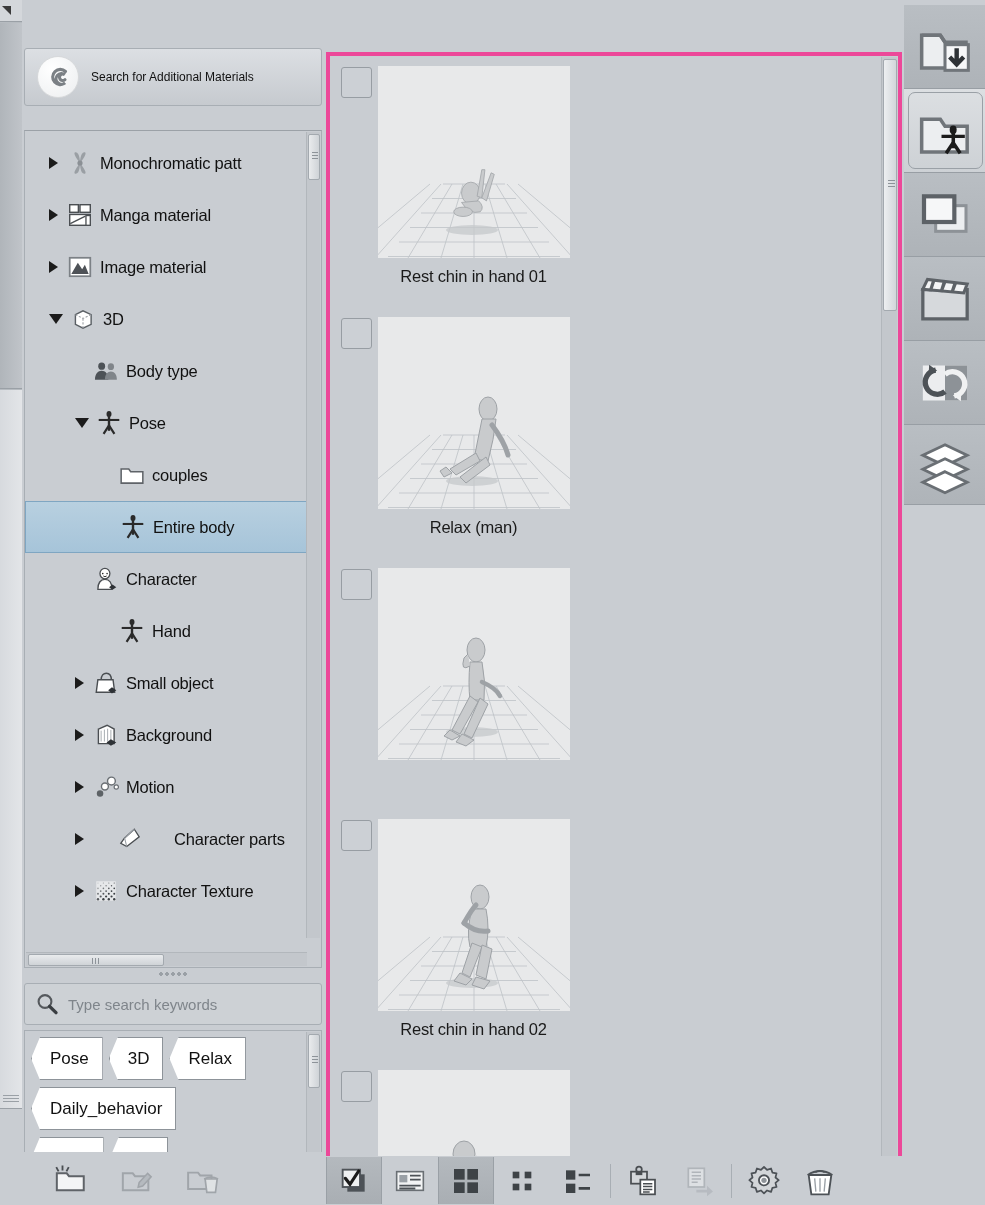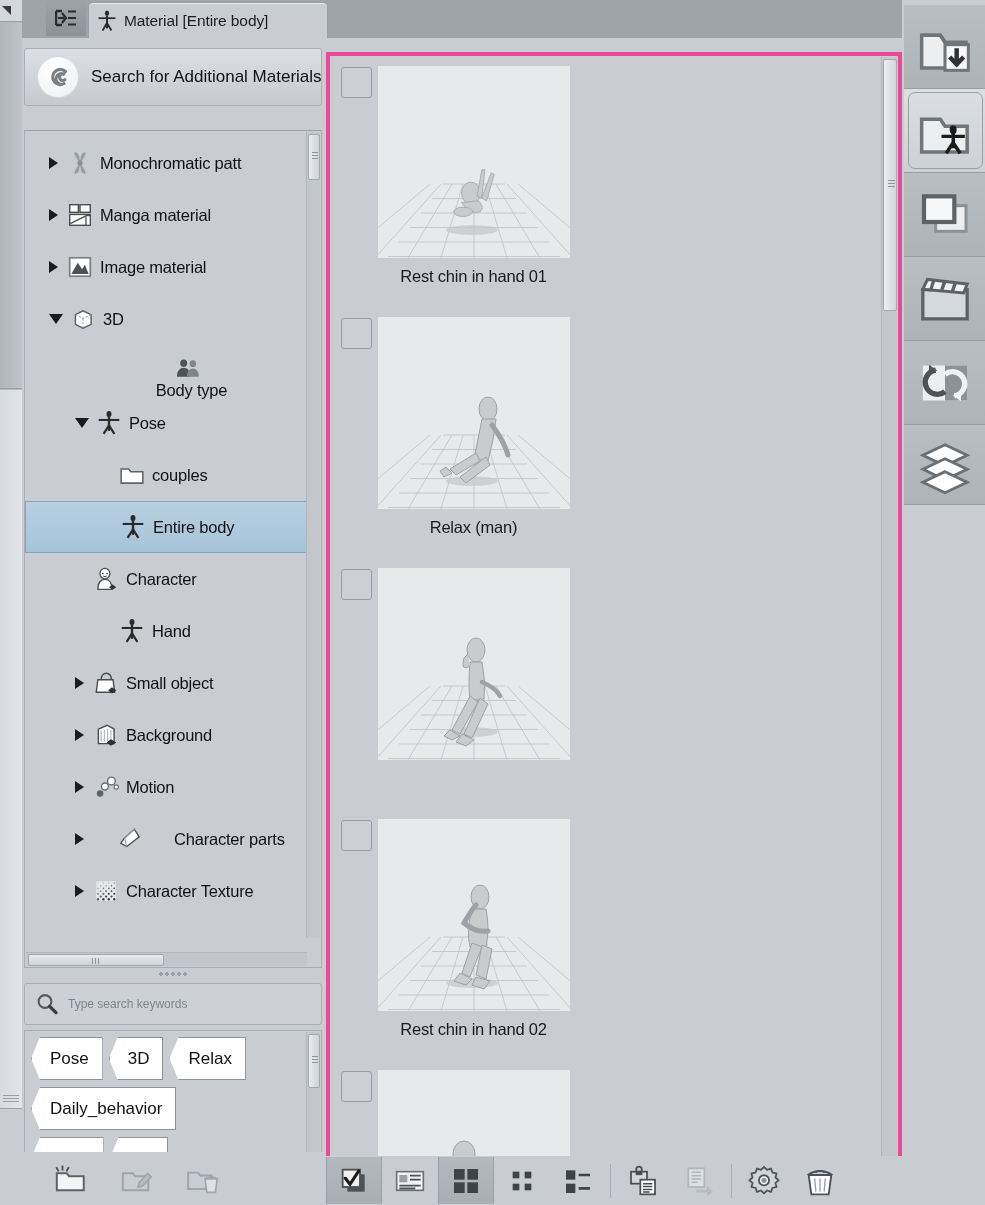--- a/index.html
+++ b/index.html
@@ -41,21 +41,21 @@
   
   .leftpanel { position:absolute; left:22px; top:38px; width:302px; height:1112px; background:#c9cdd2; }
 
   
   .assets-bar { position:absolute; left:2px; top:10px; width:298px; height:58px;
      background:linear-gradient(to bottom,#dcdfe3,#c6cacf); border:1px solid #a8aeb4;
      border-radius:3px; display:flex; align-items:center; gap:12px; padding-left:12px; overflow:hidden; }
   .assets-logo { width:42px; height:42px; border-radius:50%;
      background:radial-gradient(circle at 35% 30%, #ffffff, #eceef0);
      border:1px solid #d7d9db; display:flex; align-items:center; justify-content:center; flex:0 0 42px; }
-  .assets-text { font-size:17px; color:#111; white-space:nowrap; }
+  .assets-text { font-size:12px; color:#111; white-space:nowrap; }
 
   
   .tree-wrap { position:absolute; left:2px; top:92px; width:298px; height:838px;
      background:#c9cdd2; border:1px solid #a8aeb4; border-top-color:#9ba1a7; overflow:hidden; }
   .tree-inner { position:absolute; left:0; top:6px; width:283px; height:808px; overflow:hidden; }
   .tree-row { position:relative; height:52px; display:flex; align-items:center; white-space:nowrap; }
   .tree-row.sel { background:linear-gradient(to bottom,#b8d0e0,#a6c4d9); border:1px solid #7fa6c2; }
   .tw-arrow { width:0;height:0; border-left:9px solid #1b1b1b; border-top:6px solid transparent;
      border-bottom:6px solid transparent; flex:0 0 9px; margin-right:8px; }
   .tw-arrow.down { border-left:7px solid transparent; border-right:7px solid transparent;
@@ -78,21 +78,21 @@
   .tsb-h .thumb::after{ content:""; position:absolute; left:63px; top:3px; width:8px;height:6px;
      background:repeating-linear-gradient(to right,#8d9399 0 1px,transparent 1px 3px);}
 
   .splitter-dots { position:absolute; left:136px; top:933px; width:30px; height:10px;
      background:radial-gradient(circle, #9aa0a6 40%, transparent 42%) 0 0/6px 6px repeat-x; }
 
   
   .kw-bar { position:absolute; left:2px; top:945px; width:298px; height:42px;
      background:#cdd1d5; border:1px solid #a8aeb4; border-radius:3px;
      display:flex; align-items:center; gap:9px; padding-left:10px; }
-  .kw-ph { font-size:12px; color:#7f858b; }
+  .kw-ph { font-size:15px; color:#7f858b; }
 
   .tags-wrap { position:absolute; left:2px; top:992px; width:298px; height:158px;
      background:#c9cdd2; border:1px solid #a8aeb4; overflow:hidden; }
   .tags-inner { position:absolute; left:6px; top:6px; width:270px; }
   .tag-row { display:flex; gap:6px; margin-bottom:7px; }
   .tag { position:relative; height:43px; background:#fff; border:1px solid #8d9399;
      display:flex; align-items:center; justify-content:center;
      padding:0 13px 0 18px; font-size:17px; color:#111;
      clip-path: polygon(9px 0, 100% 0, 100% 100%, 9px 100%, 0 50%); }
   .tag-row.partial { height:18px; overflow:hidden; }
@@ -160,39 +160,20 @@
   <div class="left-sliver">
     <div class="ls-top">
       <div class="ls-arrow"></div>
     </div>
     <div class="ls-body"></div>
     <div class="ls-body2"></div>
     <div class="ls-grip"></div>
     <div class="ls-bot"></div>
   </div>
 
-  <div class="tabstrip">
-    <div class="tab-menu-btn">
-      <svg width="22" height="18" viewBox="0 0 22 18">
-        <path d="M1 2 L7 2 M1 2 L1 16 M1 16 L7 16" stroke="#2b2b2b" stroke-width="2.4" fill="none"></path>
-        <path d="M3 9 L9 9" stroke="#2b2b2b" stroke-width="2.2"></path>
-        <path d="M7 4 L11 9 L7 14" stroke="#2b2b2b" stroke-width="2.2" fill="none"></path>
-        <path d="M13 2.5 H21 M13 9 H21 M13 15.5 H21" stroke="#2b2b2b" stroke-width="2.2"></path>
-      </svg>
-    </div>
-    <div class="tab-active">
-      <svg class="mann-icon" viewBox="0 0 20 22">
-        <ellipse cx="10" cy="3.2" rx="2.1" ry="2.6" fill="#2a2a2a"></ellipse>
-        <rect x="9" y="5.4" width="2" height="13" fill="#2a2a2a"></rect>
-        <path d="M1.5 8.2 L18.5 8.2" stroke="#2a2a2a" stroke-width="1.7"></path>
-        <path d="M10 13 L5.6 20.5 M10 13 L14.4 20.5" stroke="#2a2a2a" stroke-width="1.8" fill="none"></path>
-      </svg>
-      <span class="tab-label">Material [Entire body]</span>
-    </div>
-  </div>
 
   <div class="leftpanel">
 
     <div class="assets-bar">
       <div class="assets-logo">
         <svg width="30" height="30" viewBox="0 0 30 30">
           <path d="M22.5 9.5 a7.6 7.6 0 1 0 -0.4 11.4 a5.4 5.4 0 1 1 -0.2 -8.2 a3.3 3.3 0 1 0 0.1 5" fill="none" stroke="#7b8085" stroke-width="3.1" stroke-linecap="round"></path>
         </svg>
       </div>
       <span class="assets-text">Search for Additional Materials</span>
@@ -241,21 +222,21 @@
           <div class="tree-row" style="padding-left: 24px;">
             <div class="tw-arrow down"></div>
             <div class="tw-icon">
               <svg width="26" height="26" viewBox="0 0 24 24">
                 <path d="M5 8 L12 4.5 L19.5 8 L19.5 17 L12 20.5 L5 17 Z" fill="#fff" stroke="#5a5f64" stroke-width="1.3"></path>
                 <path d="M5 8 L12 11.5 L19.5 8 M12 11.5 L12 20.5" fill="none" stroke="#9a9fa4" stroke-width="1" stroke-dasharray="2 1.5"></path>
               </svg>
             </div>
             <span class="tw-label">3D</span>
           </div>
-          <div class="tree-row" style="padding-left: 50px; flex-direction: column;">
+          <div class="tree-row" style="padding-left: 50px;">
             <div class="tw-arrow none"></div>
             <div class="tw-icon">
               <svg width="26" height="26" viewBox="0 0 24 24">
                 <ellipse cx="8" cy="7.5" rx="3.2" ry="3.4" fill="#4d5257"></ellipse>
                 <path d="M1.8 20 C1.8 14.4 4.6 11.8 8 11.8 C11.4 11.8 14.2 14.4 14.2 20 Z" fill="#4d5257"></path>
                 <ellipse cx="16.5" cy="8" rx="2.9" ry="3.1" fill="#80858a"></ellipse>
                 <path d="M11 20 C11 15 13.5 12.5 16.5 12.5 C19.6 12.5 22 15 22 20 Z" fill="#80858a"></path>
               </svg>
             </div>
             <span class="tw-label">Body type</span>

